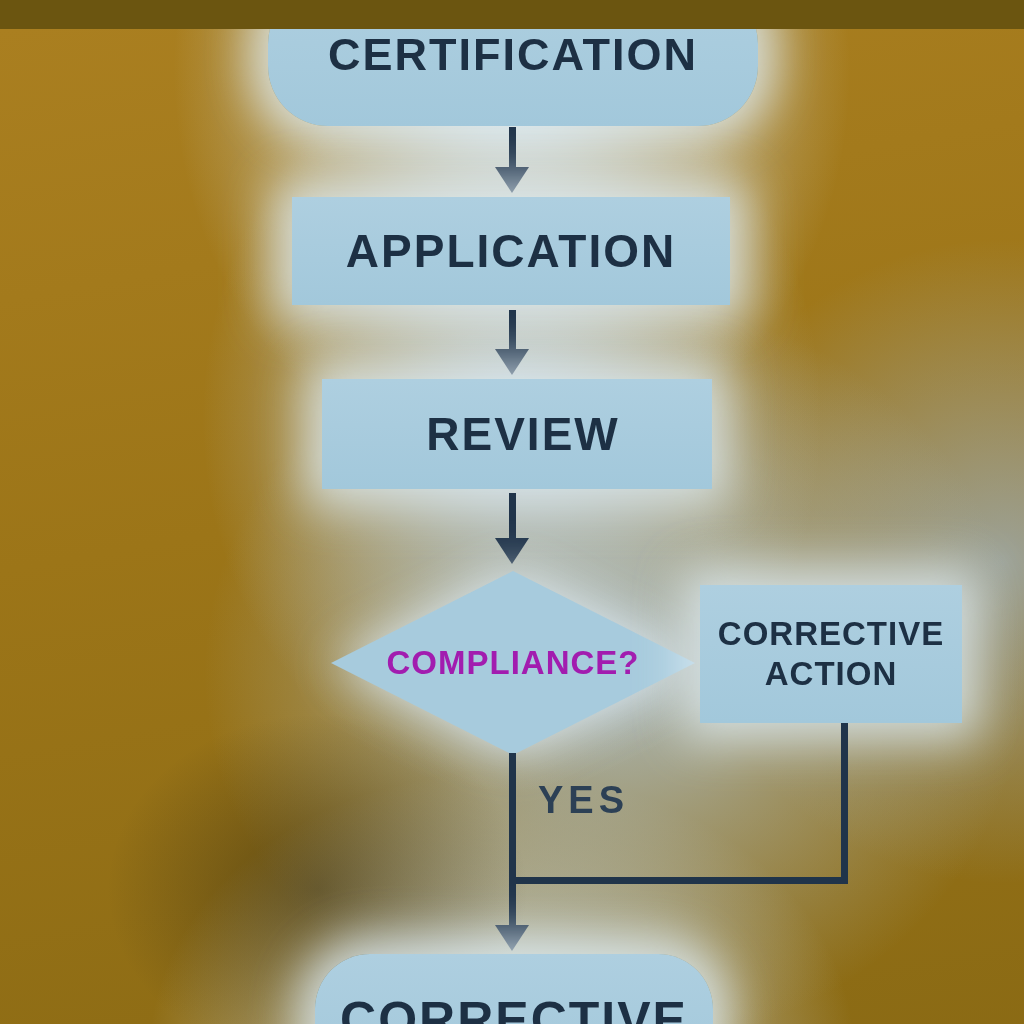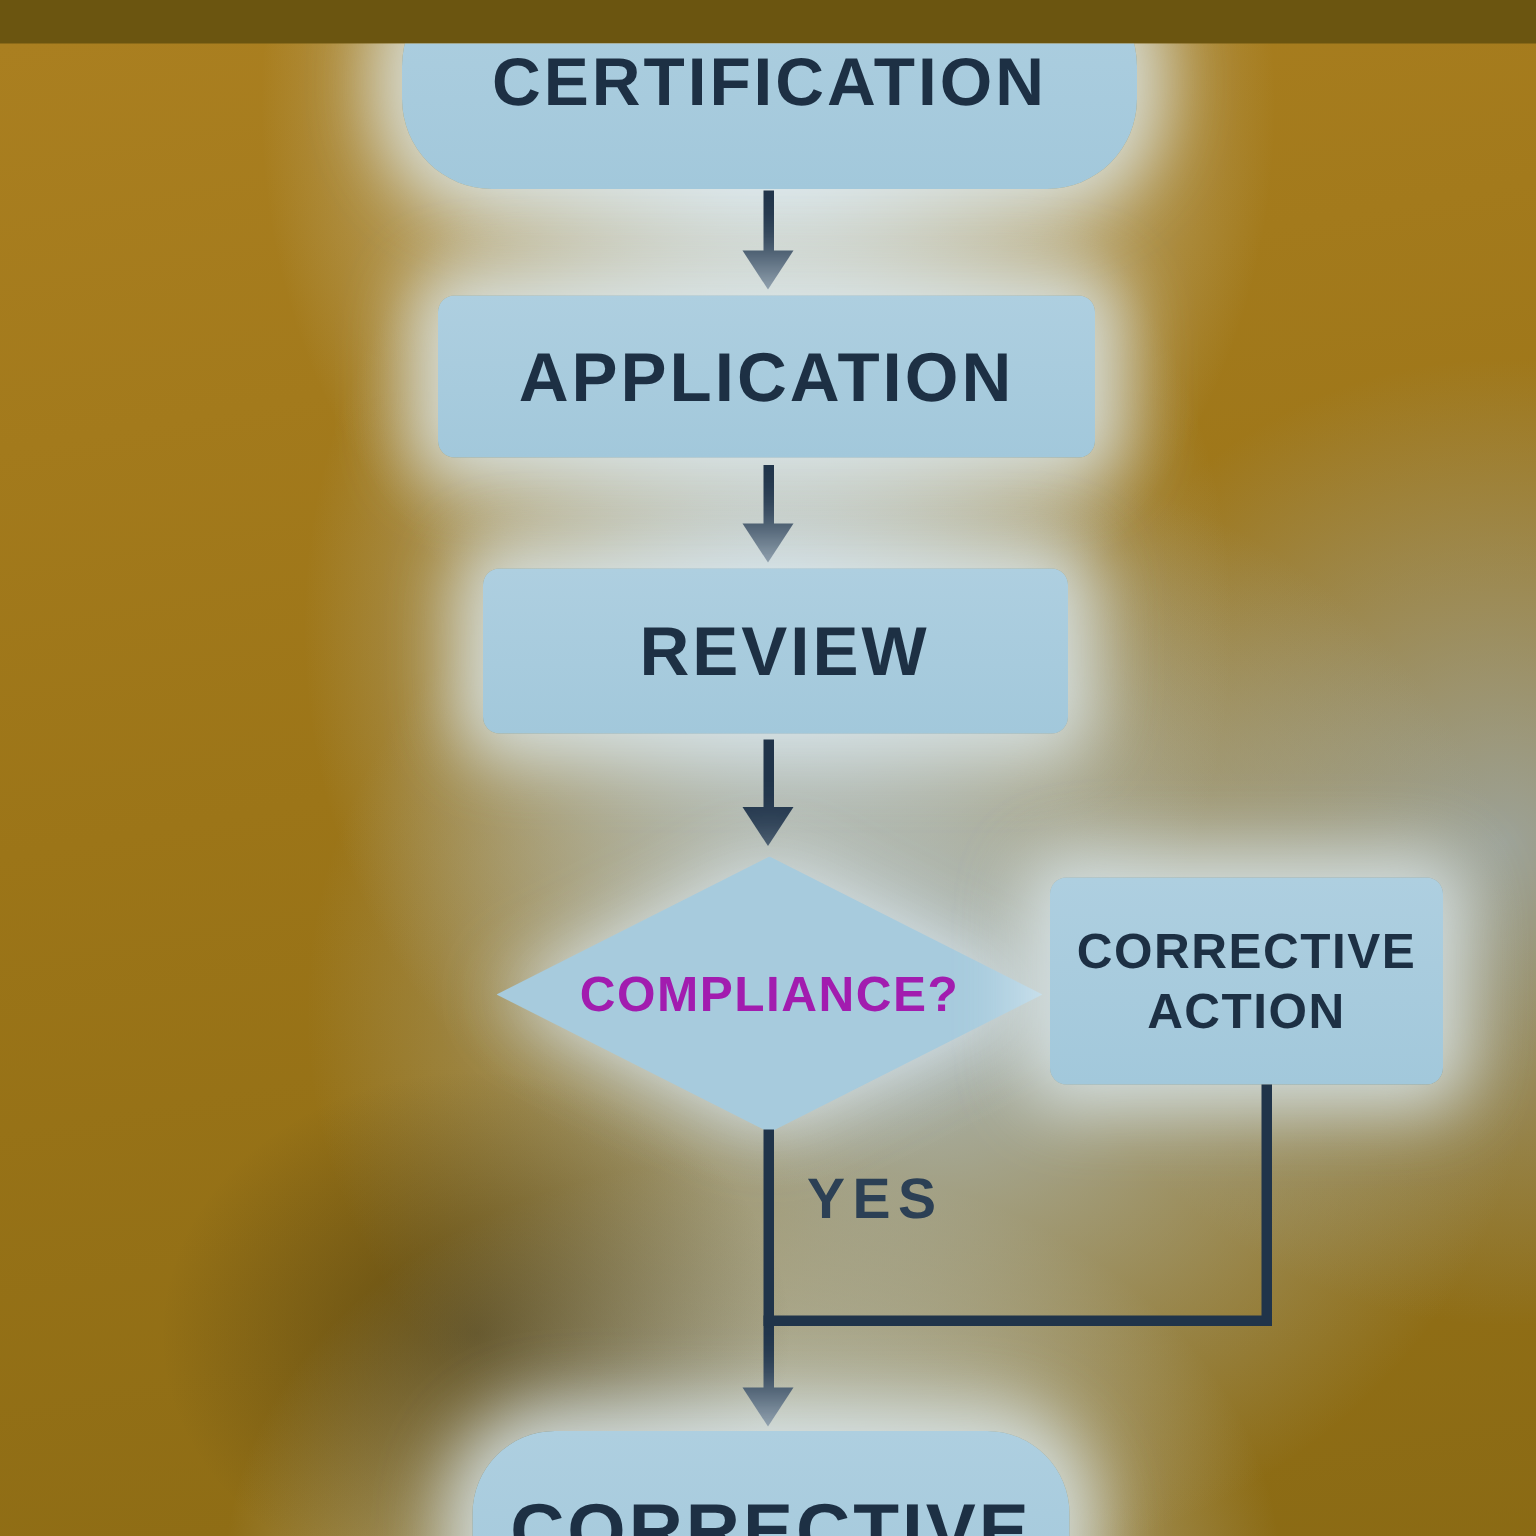--- a/index.html
+++ b/index.html
@@ -25,21 +25,20 @@
     position: absolute;
     background: linear-gradient(180deg, #aecfe0 0%, #a2c8db 100%);
     box-shadow: 0 0 46px 18px rgba(224,237,245,0.80);
     display: flex;
     align-items: center;
     justify-content: center;
     text-align: center;
     color: #1d3044;
     font-weight: bold;
     letter-spacing: 2px;
-    border-radius: 11px;
   }
   .rounded { border-radius: 60px; }
 
   .node-certification { left: 268px; top: -45px; width: 490px; height: 142px; font-size: 45px; }
   .node-application   { left: 292px; top: 168px; width: 438px; height: 108px; font-size: 46px; }
   .node-review        { left: 322px; top: 350px; width: 378px; height: 110px; font-size: 46px; padding-left: 12px; }
   .node-certified     { left: 315px; top: 925px; width: 398px; height: 132px; font-size: 50px; border-radius: 55px; }
   .node-corrective    { left: 700px; top: 556px; width: 262px; height: 138px; font-size: 33px; line-height: 1.2; letter-spacing: 1px; padding: 0 10px; box-sizing: border-box; justify-content: center; }
 
   .diamond-wrap {

